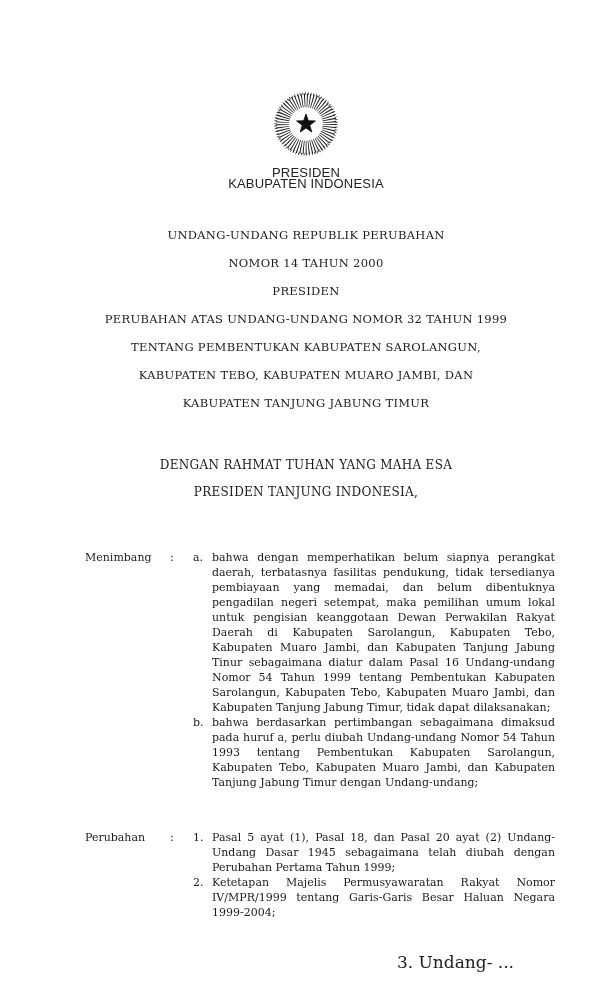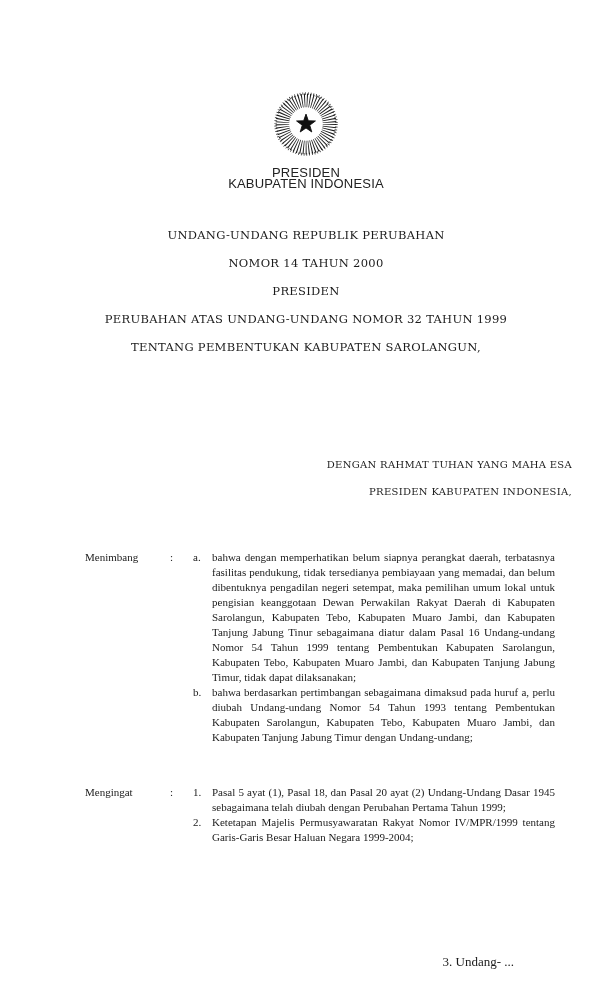--- a/index.html
+++ b/index.html
@@ -35,47 +35,45 @@
     top: 228px; left: 40px; right: 40px;
     text-align: center;
     font-size: 11.5px;
     letter-spacing: 0.3px;
   }
   .title-block .tline { line-height: 14px; margin-bottom: 14px; }
   
   .preamble {
     position: absolute;
     top: 458px; left: 40px; right: 40px;
-    text-align: right;
-    font-size: 10px;
+    text-align: center;
+    font-size: 12px;
     letter-spacing: 0.3px;
   }
   .preamble .pline { line-height: 14px; margin-bottom: 13px; }
   
   .clauses {
     position: absolute;
     top: 550px; left: 85px; right: 57px;
     font-size: 11px;
     line-height: 15px;
-    font-family: Liberation Serif, serif;
   }
   .clause { display: flex; margin-bottom: 40px; }
   .clause-label { width: 85px; flex: none; }
   .clause-colon { width: 23px; flex: none; }
   .clause-items { flex: 1; min-width: 0; }
   .item { display: flex; }
   .item-marker { width: 19px; flex: none; }
   .item-text { flex: 1; min-width: 0; text-align: justify; }
   
   .catchword {
     position: absolute;
     top: 955px; right: 98px;
-    font-size: 13px;
+    font-size: 17px;
     line-height: 14px;
-    font-family: Liberation Serif, serif;
   }
 </style>
 </head>
 <body>
 
 <div class="page">
 
   <div class="seal">
     <svg class="seal-svg" viewBox="0 0 100 100" aria-hidden="true">
       <circle cx="50" cy="50" r="31" fill="none" stroke="#1c1c1c" stroke-width="18" stroke-dasharray="1.2 2.2"></circle>
@@ -87,46 +85,48 @@
       <div>KABUPATEN INDONESIA</div>
     </div>
   </div>
 
   <div class="title-block">
     <div class="tline">UNDANG-UNDANG REPUBLIK PERUBAHAN</div>
     <div class="tline">NOMOR 14 TAHUN 2000</div>
     <div class="tline">PRESIDEN</div>
     <div class="tline">PERUBAHAN ATAS UNDANG-UNDANG NOMOR 32 TAHUN 1999</div>
     <div class="tline">TENTANG PEMBENTUKAN KABUPATEN SAROLANGUN,</div>
+    <div class="tline">KABUPATEN TEBO, KABUPATEN MUARO JAMBI, DAN</div>
+    <div class="tline">KABUPATEN TANJUNG JABUNG TIMUR</div>
   </div>
 
   <div class="preamble">
     <div class="pline">DENGAN RAHMAT TUHAN YANG MAHA ESA</div>
-    <div class="pline">PRESIDEN KABUPATEN INDONESIA,</div>
+    <div class="pline">PRESIDEN TANJUNG INDONESIA,</div>
   </div>
 
   <div class="clauses">
 
     <div class="clause">
       <div class="clause-label">Menimbang</div>
       <div class="clause-colon">:</div>
       <div class="clause-items">
         <div class="item">
           <div class="item-marker">a.</div>
           <div class="item-text">bahwa dengan memperhatikan belum siapnya perangkat daerah, terbatasnya fasilitas pendukung, tidak tersedianya pembiayaan yang memadai, dan belum dibentuknya pengadilan negeri setempat, maka pemilihan umum lokal untuk pengisian keanggotaan Dewan Perwakilan Rakyat Daerah di Kabupaten Sarolangun, Kabupaten Tebo, Kabupaten Muaro Jambi, dan Kabupaten Tanjung Jabung Tinur sebagaimana diatur dalam Pasal 16 Undang-undang Nomor 54 Tahun 1999 tentang Pembentukan Kabupaten Sarolangun, Kabupaten Tebo, Kabupaten Muaro Jambi, dan Kabupaten Tanjung Jabung Timur, tidak dapat dilaksanakan;</div>
         </div>
         <div class="item">
           <div class="item-marker">b.</div>
           <div class="item-text">bahwa berdasarkan pertimbangan sebagaimana dimaksud pada huruf a, perlu diubah Undang-undang Nomor 54 Tahun 1993 tentang Pembentukan Kabupaten Sarolangun, Kabupaten Tebo, Kabupaten Muaro Jambi, dan Kabupaten Tanjung Jabung Timur dengan Undang-undang;</div>
         </div>
       </div>
     </div>
 
     <div class="clause">
-      <div class="clause-label">Mengingat</div>
+      <div class="clause-label">Perubahan</div>
       <div class="clause-colon">:</div>
       <div class="clause-items">
         <div class="item">
           <div class="item-marker">1.</div>
           <div class="item-text">Pasal 5 ayat (1), Pasal 18, dan Pasal 20 ayat (2) Undang-Undang Dasar 1945 sebagaimana telah diubah dengan Perubahan Pertama Tahun 1999;</div>
         </div>
         <div class="item">
           <div class="item-marker">2.</div>
           <div class="item-text">Ketetapan Majelis Permusyawaratan Rakyat Nomor IV/MPR/1999 tentang Garis-Garis Besar Haluan Negara 1999-2004;</div>
         </div>

